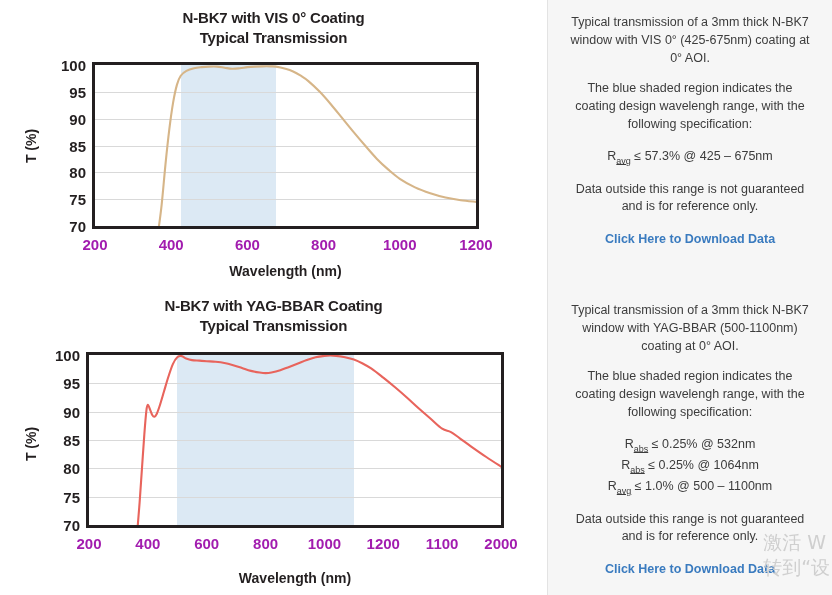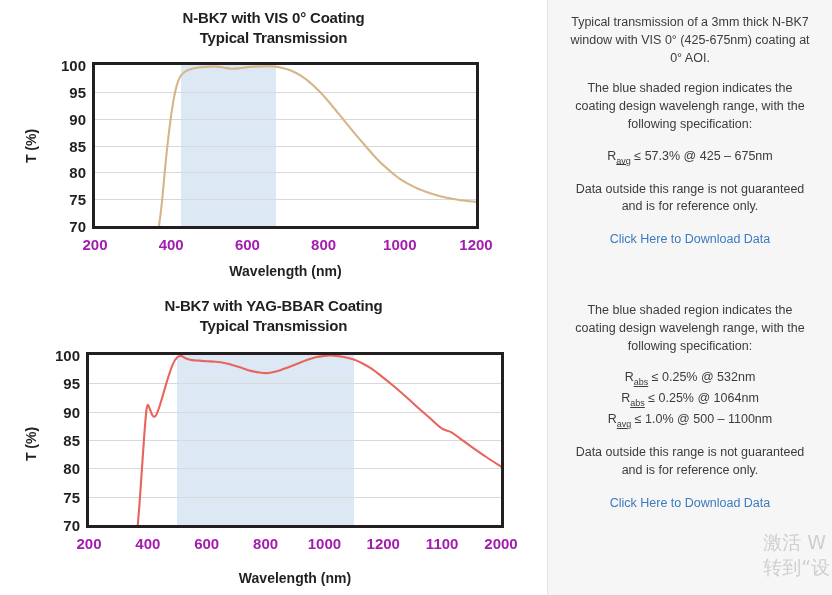--- a/index.html
+++ b/index.html
@@ -127,20 +127,21 @@
     color: #3c3c3c;
     margin: 0 0 13px 0;
   }
   .spec .sub { font-size: 9px; vertical-align: sub; text-decoration: underline; }
   .dl-link {
     font-size: 12.5px;
     color: #3a7bbf;
     text-decoration: none;
     cursor: pointer;
     display: inline-block;
+    font-weight: bold;
   }
 
   .watermark {
     position: absolute;
     right: 2px;
     bottom: 14px;
     text-align: left;
     color: #cfcfcf;
     font-size: 19px;
     line-height: 1.35;
@@ -249,20 +250,21 @@
           <div class="xtick" style="left: 383.286px; top: 248px;">1200</div>
           <div class="xtick" style="left: 442.143px; top: 248px;">1100</div>
           <div class="xtick" style="left: 501px; top: 248px;">2000</div>
         </div>
 
       <div class="ylabel" style="left:14px; top:148px;">T (%)</div>
       <div class="xlabel" style="left:86px; width:418px; top:282px;">Wavelength (nm)</div>
     </div>
 
     <div class="text-pane">
+      <p class="para">Typical transmission of a 3mm thick N-BK7 window with YAG-BBAR (500-1100nm) coating at 0° AOI.</p>
       <p class="para">The blue shaded region indicates the coating design wavelengh range, with the following specification:</p>
       <p class="spec">
         <span>R</span><span class="sub">abs</span><span> ≤ 0.25% @ 532nm</span><br>
         <span>R</span><span class="sub">abs</span><span> ≤ 0.25% @ 1064nm</span><br>
         <span>R</span><span class="sub">avg</span><span> ≤ 1.0% @ 500 – 1100nm</span>
       </p>
       <p class="para">Data outside this range is not guaranteed and is for reference only.</p>
       <a class="dl-link" href="#">Click Here to Download Data</a>
 
       <div class="watermark">

